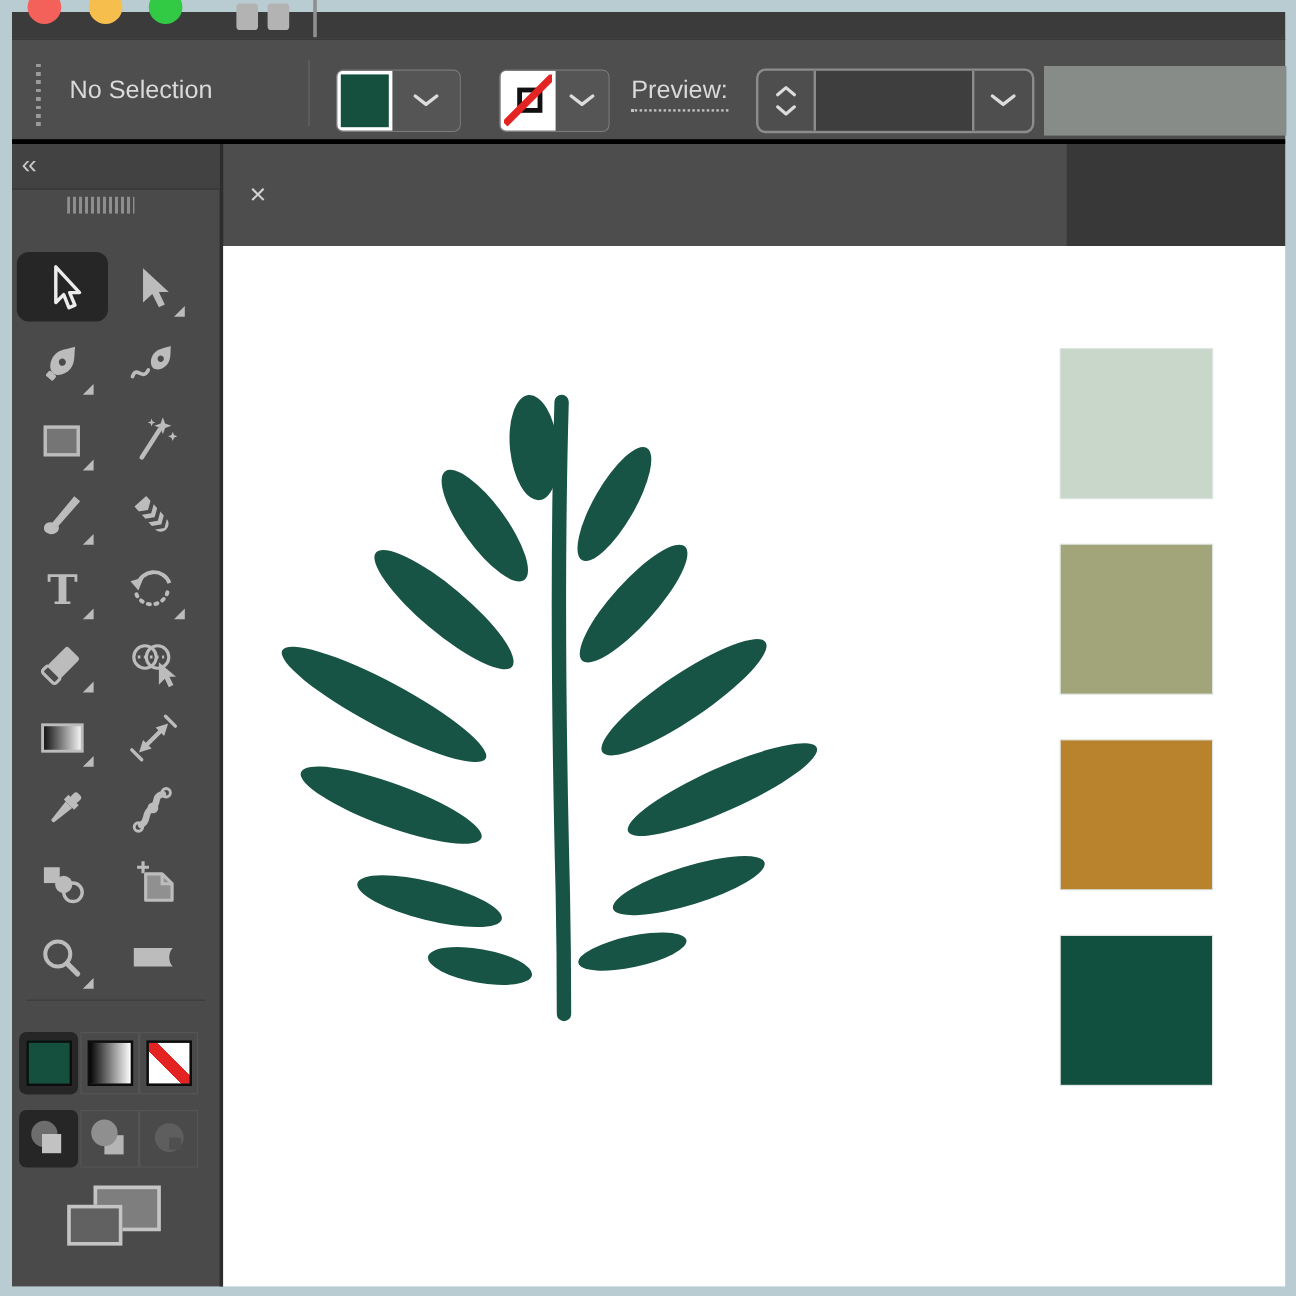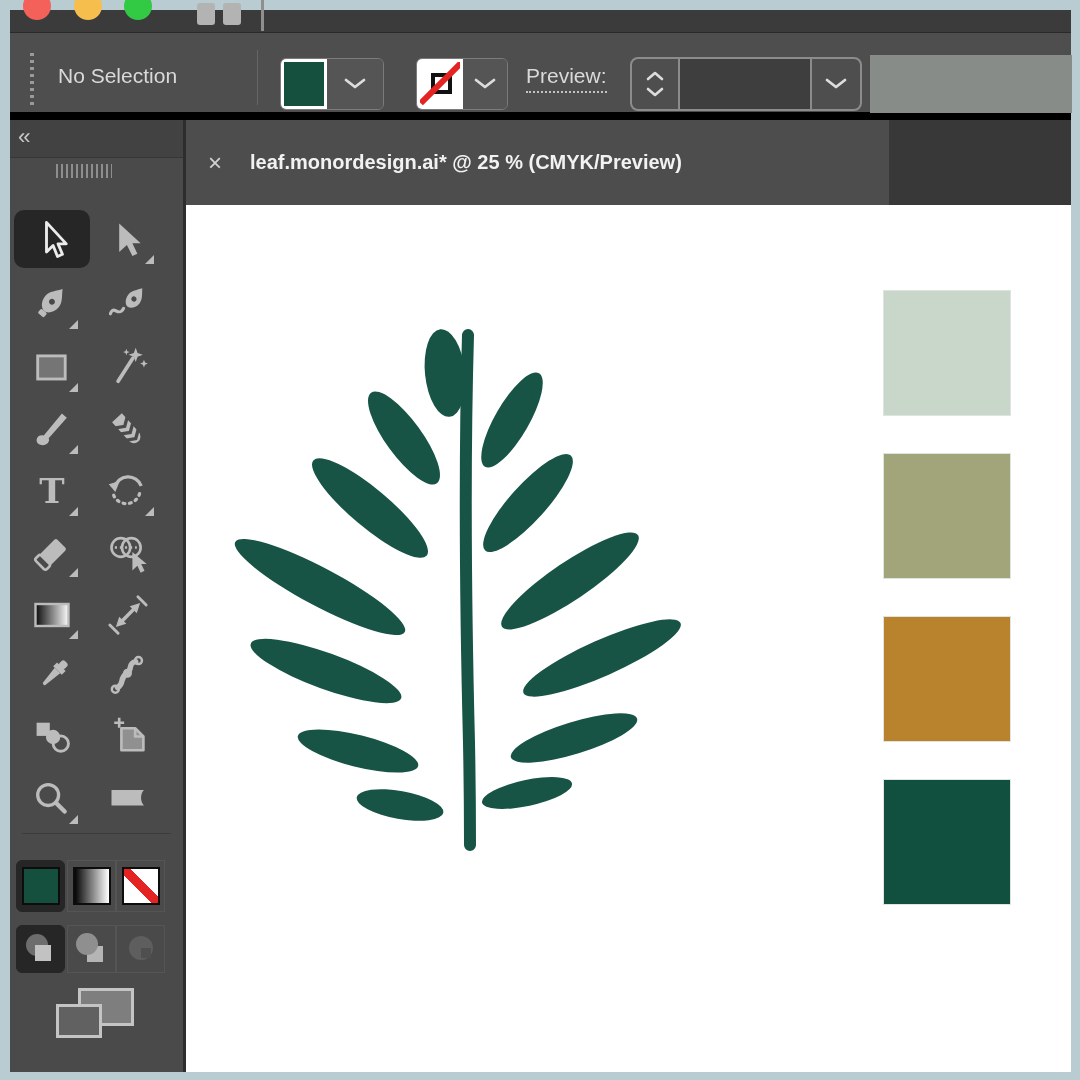--- a/index.html
+++ b/index.html
@@ -5,21 +5,21 @@
   html,body{margin:0;padding:0;}
   body{width:1080px;height:1080px;position:relative;overflow:hidden;
        background:#b8ccd1;font-family:"Liberation Sans","DejaVu Sans",sans-serif;}
   .a{position:absolute;}
   
   .titlebar{left:10px;top:10px;width:1061px;height:22px;background:#3b3b3b;}
   .tl{width:28px;height:28px;border-radius:50%;top:-8px;}
   .tb-sq{width:18px;height:22px;top:3px;border-radius:3px;background:#b3b3b3;}
   .tb-line{left:261px;top:0;width:3px;height:31px;background:#8f8f8f;}
   .controlbar{left:10px;top:32px;width:1061px;height:88px;background:#4e4e4e;
-      border-top:1px solid #2a2a2a;border-bottom:8px solid #000000;box-sizing:border-box;}
+      border-top:1px solid #2a2a2a;border-bottom:4px solid #000000;box-sizing:border-box;}
   .cgrip{left:20px;top:20px;width:4px;height:52px;
       background:repeating-linear-gradient(#9a9a9a 0 3px,transparent 3px 7px);}
   .nosel{left:48px;top:0;height:86px;line-height:86px;font-size:21px;color:#dadada;}
   .csep{left:247px;top:17px;width:1px;height:55px;background:#656565;}
   .cw{top:25px;height:52px;border:1px solid #7b7b7b;border-radius:6px;background:#545454;
       display:flex;align-items:stretch;box-sizing:border-box;overflow:hidden;}
   .cw .sw{width:46px;background:#fff;padding:3px;box-sizing:border-box;position:relative;}
   .cw .sw .inner{width:100%;height:100%;}
   .cw .dd{flex:1;display:flex;align-items:center;justify-content:center;background:#555;}
   .slashbox{position:absolute;inset:3px;overflow:hidden;background:#fff;}
@@ -123,21 +123,20 @@
         </svg>
     </div>
   </div>
 
   <div class="a grayblock"></div>
 </div>
 
 <div class="a tabbar">
   <div class="a tab">
     <span class="a tabx">×</span>
-    <span class="a tabtitle">leaf.monordesign.ai* @ 25 % (CMYK/Preview)</span>
   </div>
 </div>
 
 <div class="a panel">
   <div class="a phead">
     <span class="a collapse">‹‹</span>
   </div>
   <div class="a pgrip"></div>
   <div class="a selbg"></div>
 

